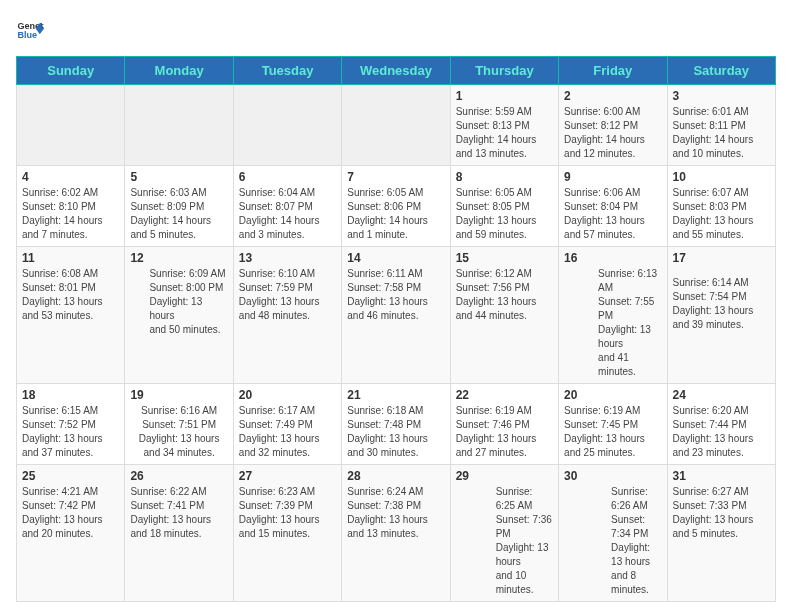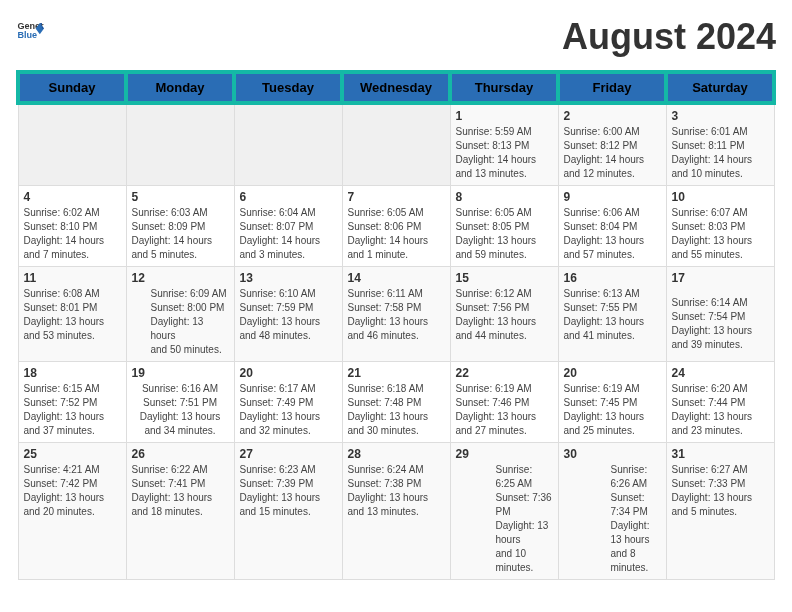--- a/index.html
+++ b/index.html
@@ -37,25 +37,25 @@
       font-size: 16px;
       color: #555;
     }
     table {
       width: 100%;
       border-collapse: collapse;
       table-layout: fixed;
     }
     thead tr th {
       background-color: #2a6db5;
-      color: #000000;
+      color: #5eead4;
       text-align: center;
       padding: 6px 4px;
       font-size: 13px;
-      border: 4px solid #14b8a6;
+      border: 1px solid #14b8a6;
     }
     tbody tr td {
       vertical-align: top;
       padding: 4px 5px;
       font-size: 10.5px;
       color: #333;
       border: 1px solid #ddd;
       height: 80px;
       background: #fff;
     }
@@ -86,21 +86,20 @@
 <div class="header-section">
   <div class="logo">
     <svg class="logo-icon" viewBox="0 0 40 40" xmlns="http://www.w3.org/2000/svg">
       <text x="2" y="18" font-size="13" font-weight="bold" fill="#333">General</text>
       <text x="2" y="32" font-size="13" font-weight="bold" fill="#2a6db5">Blue</text>
       <polygon points="34,10 40,18 34,26 28,18" fill="#2a6db5"></polygon>
       <polygon points="34,10 40,18 37,18 37,10" fill="#1a4d95"></polygon>
     </svg>
   </div>
   <div class="title-section">
-    <div class="main-title">August 2024</div>
   </div>
 </div>
 
 <table>
   <thead>
     <tr>
     <th>Sunday</th>
         <th>Monday</th>
         <th>Tuesday</th>
         <th>Wednesday</th>
@@ -219,21 +218,21 @@
         </td>
         <td>
           <span class="day-number">15</span>
           <div class="cell-content" style="white-space: pre-line;">Sunrise: 6:12 AM
 Sunset: 7:56 PM
 Daylight: 13 hours
 and 44 minutes.</div>
         </td>
         <td>
           <span class="day-number">16</span>
-          <div class="cell-content" style="white-space: pre-line;">Sunrise: 6:13 AM
+          <div class="cell-content" style="white-space: pre-line; margin-left: 34px;">Sunrise: 6:13 AM
 Sunset: 7:55 PM
 Daylight: 13 hours
 and 41 minutes.</div>
         </td>
         <td>
           <span class="day-number">17</span>
           <div class="cell-content" style="white-space: pre-line; margin-top: 11px;">Sunrise: 6:14 AM
 Sunset: 7:54 PM
 Daylight: 13 hours
 and 39 minutes.</div>

